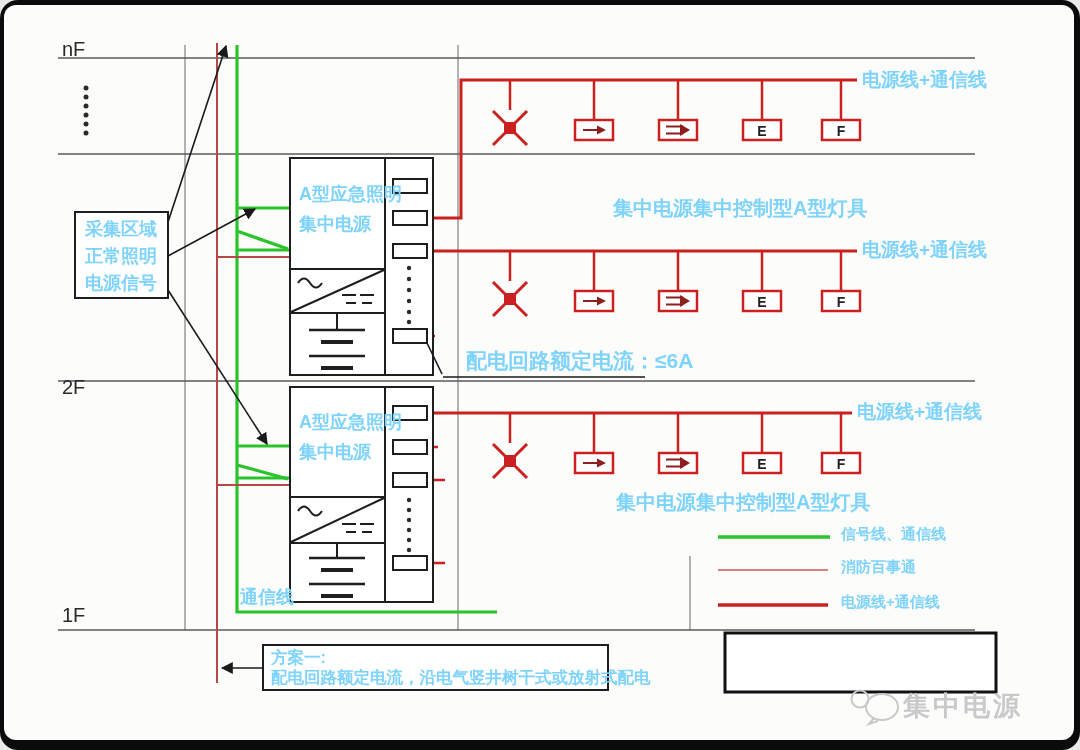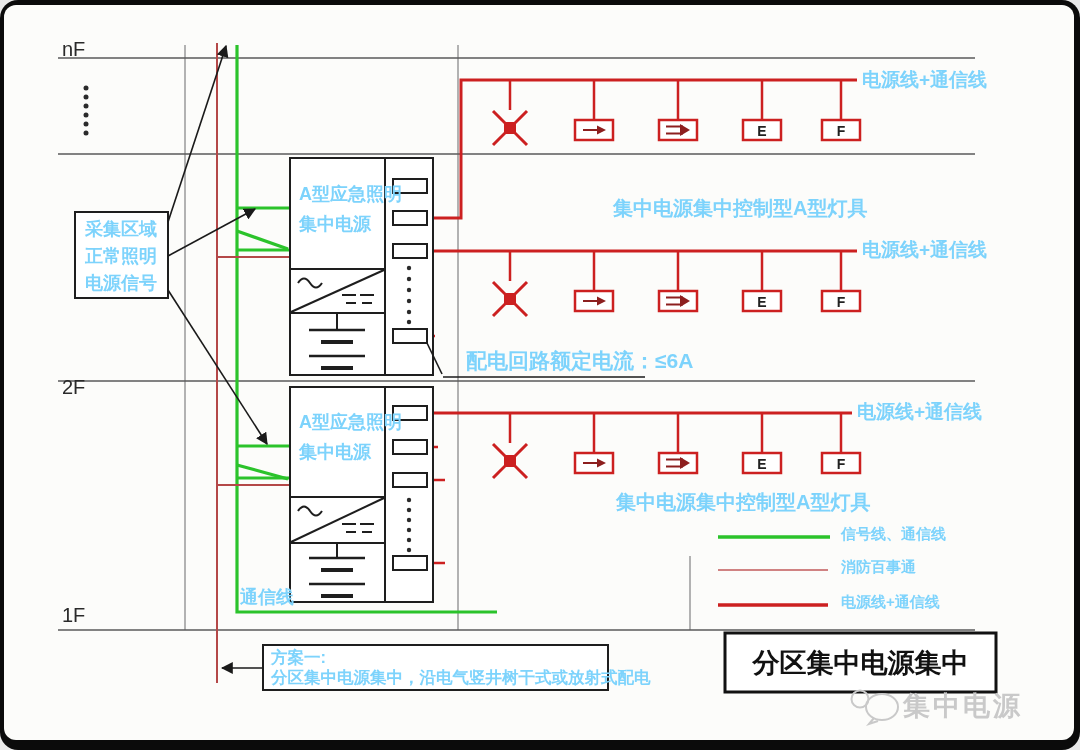--- a/index.html
+++ b/index.html
@@ -304,18 +304,17 @@
   <div class="t caption" style="left:613px;top:197px;">集中电源集中控制型A型灯具</div>
   <div class="t caption" style="left:616px;top:491px;">集中电源集中控制型A型灯具</div>
 
   <div class="t legend-label" style="left:841px;top:526px;">信号线、通信线</div>
   <div class="t legend-label" style="left:841px;top:559px;">消防百事通</div>
   <div class="t legend-label" style="left:841px;top:594px;">电源线+通信线</div>
 
   <div class="t comm" style="left:240px;top:587px;">通信线</div>
 
   <div class="t plan" style="left:271px;top:648px;">方案一:</div>
-  <div class="t plan" style="left:271px;top:668px;">分区集中电源集中，沿电气竖井树干式或放射式配电</div>
-
-  <div class="title-box-text">分区集中电源集中</div>
+  <div class="t plan" style="left:271px;top:668px;">配电回路额定电流，沿电气竖井树干式或放射式配电</div>
+
 
   <div class="t watermark" style="left:903px;top:691px;">集中电源</div>
 </div>
 
 </body></html>

